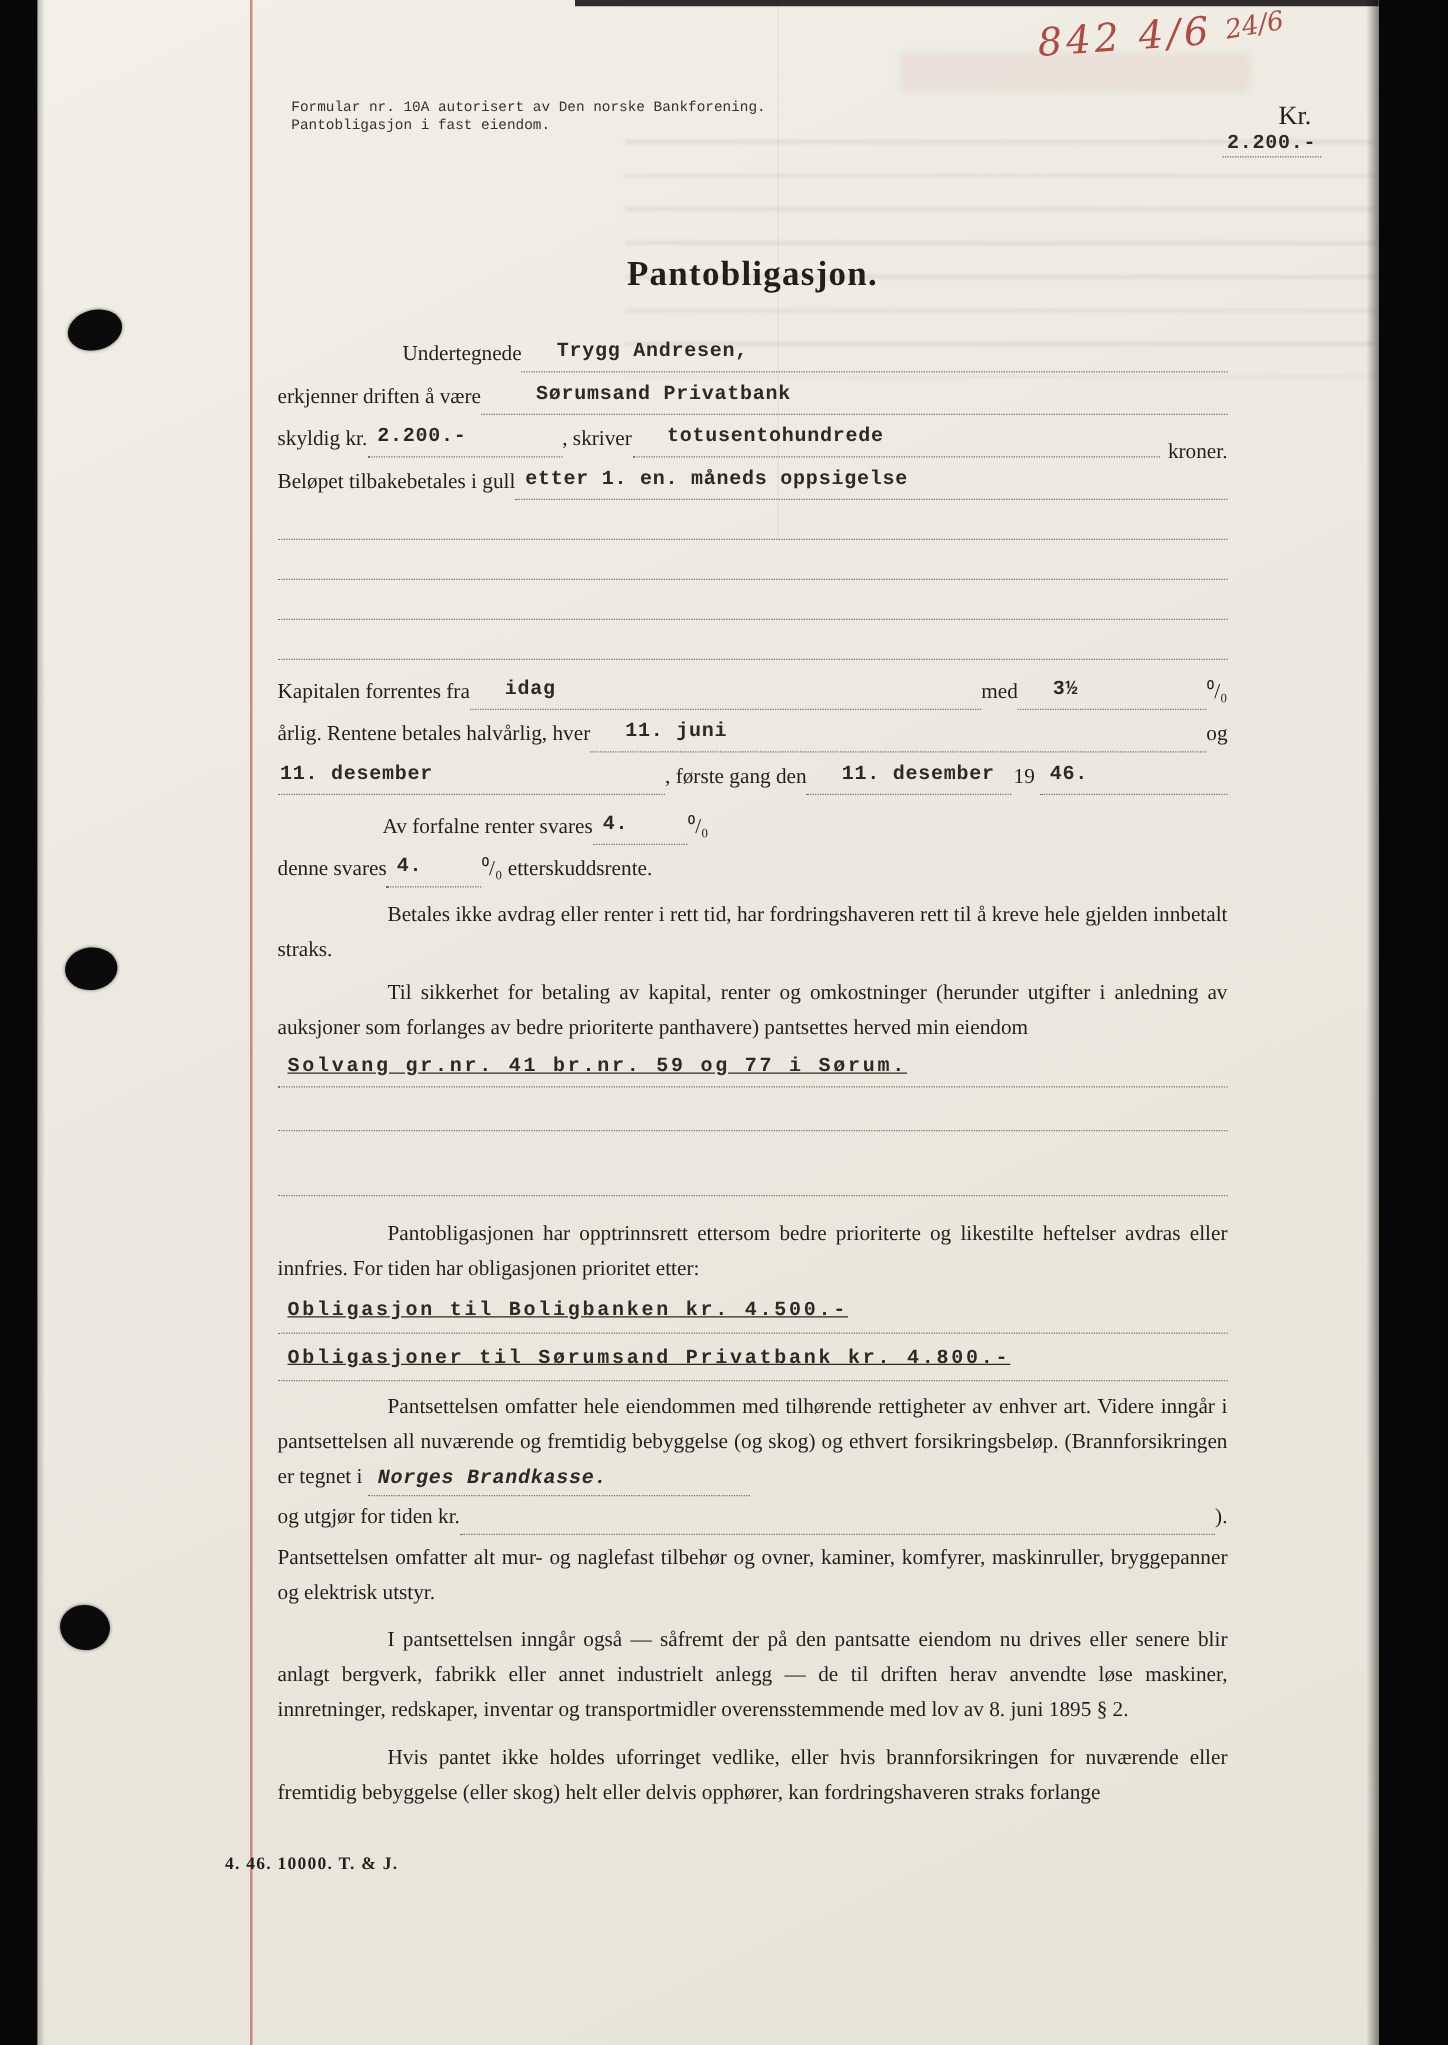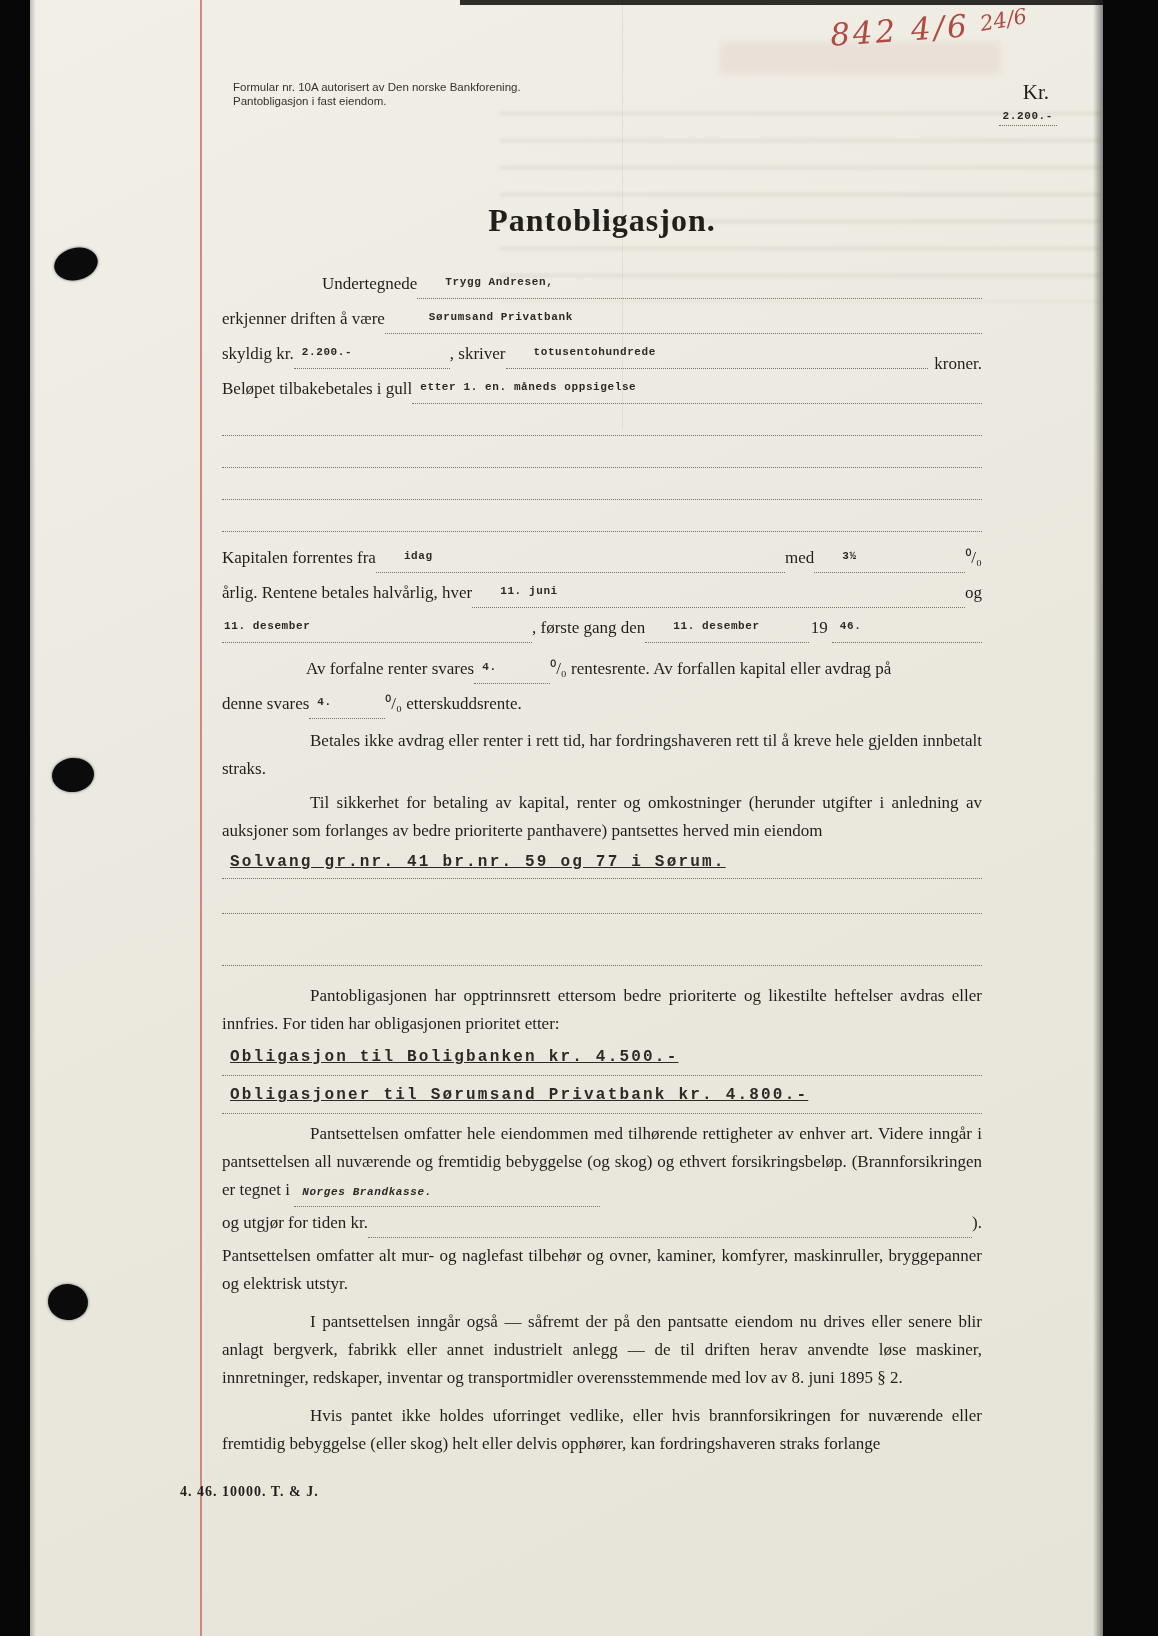--- a/index.html
+++ b/index.html
@@ -16,31 +16,31 @@
   .hole{position:absolute;background:#0b0b0b;border-radius:50%;box-shadow:0 0 3px rgba(0,0,0,.55);}
   .hole1{left:24px;top:248px;width:44px;height:32px;transform:rotate(-14deg);}
   .hole2{left:22px;top:758px;width:42px;height:34px;transform:rotate(-6deg);}
   .hole3{left:18px;top:1284px;width:40px;height:36px;transform:rotate(8deg);}
   .bleed{position:absolute;left:470px;top:112px;width:600px;height:190px;
          background:repeating-linear-gradient(180deg,rgba(95,100,88,0.10) 0 3px,rgba(95,100,88,0) 3px 27px);
          filter:blur(1.4px);}
   .stamp-ghost{position:absolute;left:690px;top:42px;width:280px;height:32px;
          background:rgba(205,120,125,0.10);filter:blur(3px);border-radius:4px;}
   .fold{position:absolute;left:592px;top:0;width:1px;height:430px;background:rgba(0,0,0,0.05);}
-  .form-note{position:absolute;left:203px;top:80px;font-family:Liberation Sans, sans-serif;
+  .form-note{position:absolute;left:203px;top:80px;font-family:Liberation Mono, monospace;
          font-size:11.5px;line-height:14px;color:#35332d;}
   .amount-top{position:absolute;left:812px;top:80px;display:flex;align-items:flex-end;width:215px;flex-direction:column;}
   .amount-top .kr{font-size:21px;margin-right:8px;}
   .amount-top .afill{flex:1;border-bottom:1.4px dotted #6f6d62;padding:0 4px 2px;}
   .hw{position:absolute;color:#b04a42;font-style:italic;font-family:"DejaVu Serif",serif;}
   .hw-main{left:800px;top:12px;font-size:31px;letter-spacing:3px;transform:rotate(-4deg);}
   .hw-date{left:950px;top:8px;font-size:21px;transform:rotate(-10deg);}
   .content{position:absolute;left:192px;top:206px;width:760px;font-size:17px;line-height:28px;}
-  .title{font-size:32px;font-weight:bold;text-align:center;letter-spacing:1px;margin:0 0 30px 0;}
-  .typed{font-family:"Liberation Mono",monospace;font-weight:700;font-size:11px;
+  .title{font-size:28px;font-weight:bold;text-align:center;letter-spacing:1px;margin:0 0 30px 0;}
+  .typed{font-family:"Liberation Mono",monospace;font-weight:700;font-size:16px;
          letter-spacing:0.6px;color:#2c2a25;white-space:nowrap;}
   .typed.wide{letter-spacing:2.2px;font-size:16px;text-decoration:underline;}
   .row{display:flex;align-items:flex-end;line-height:31px;}
   .lbl{white-space:nowrap;}
   .fill{flex:1;border-bottom:1.4px dotted #76746a;padding:0 8px;min-width:14px;}
   .fill.w140{flex:0 0 140px;}
   .fill.w60{flex:0 0 60px;}
   .fill.w300{flex:0 0 300px;padding-left:2px;}
   .fill.w220{flex:1.1;}
   .fill.g3{flex:3.2;}
@@ -137,21 +137,20 @@
       <span class="lbl">, første gang den</span>
       <span class="fill w220"><span class="typed pl20">11. desember</span></span>
       <span class="lbl yr">19</span>
       <span class="fill"><span class="typed">46.</span></span>
     </div>
 
     <div class="row mt6 indrow">
       <span class="lbl">Av forfalne renter svares</span>
       <span class="fill w60"><span class="typed">4.</span></span>
       <span class="lbl">⁰/₀</span>&nbsp;
-      <span class="lbl">rentesrente.  Av forfallen kapital eller avdrag på</span>
     </div>
 
     <div class="row">
       <span class="lbl">denne svares</span>
       <span class="fill w60"><span class="typed">4.</span></span>
       <span class="lbl">⁰/₀</span>&nbsp;
       <span class="lbl">etterskuddsrente.</span>
     </div>
 
     <p class="para ind mt8">Betales ikke avdrag eller renter i rett tid, har fordringshaveren rett til å kreve hele gjelden innbetalt straks.</p>

